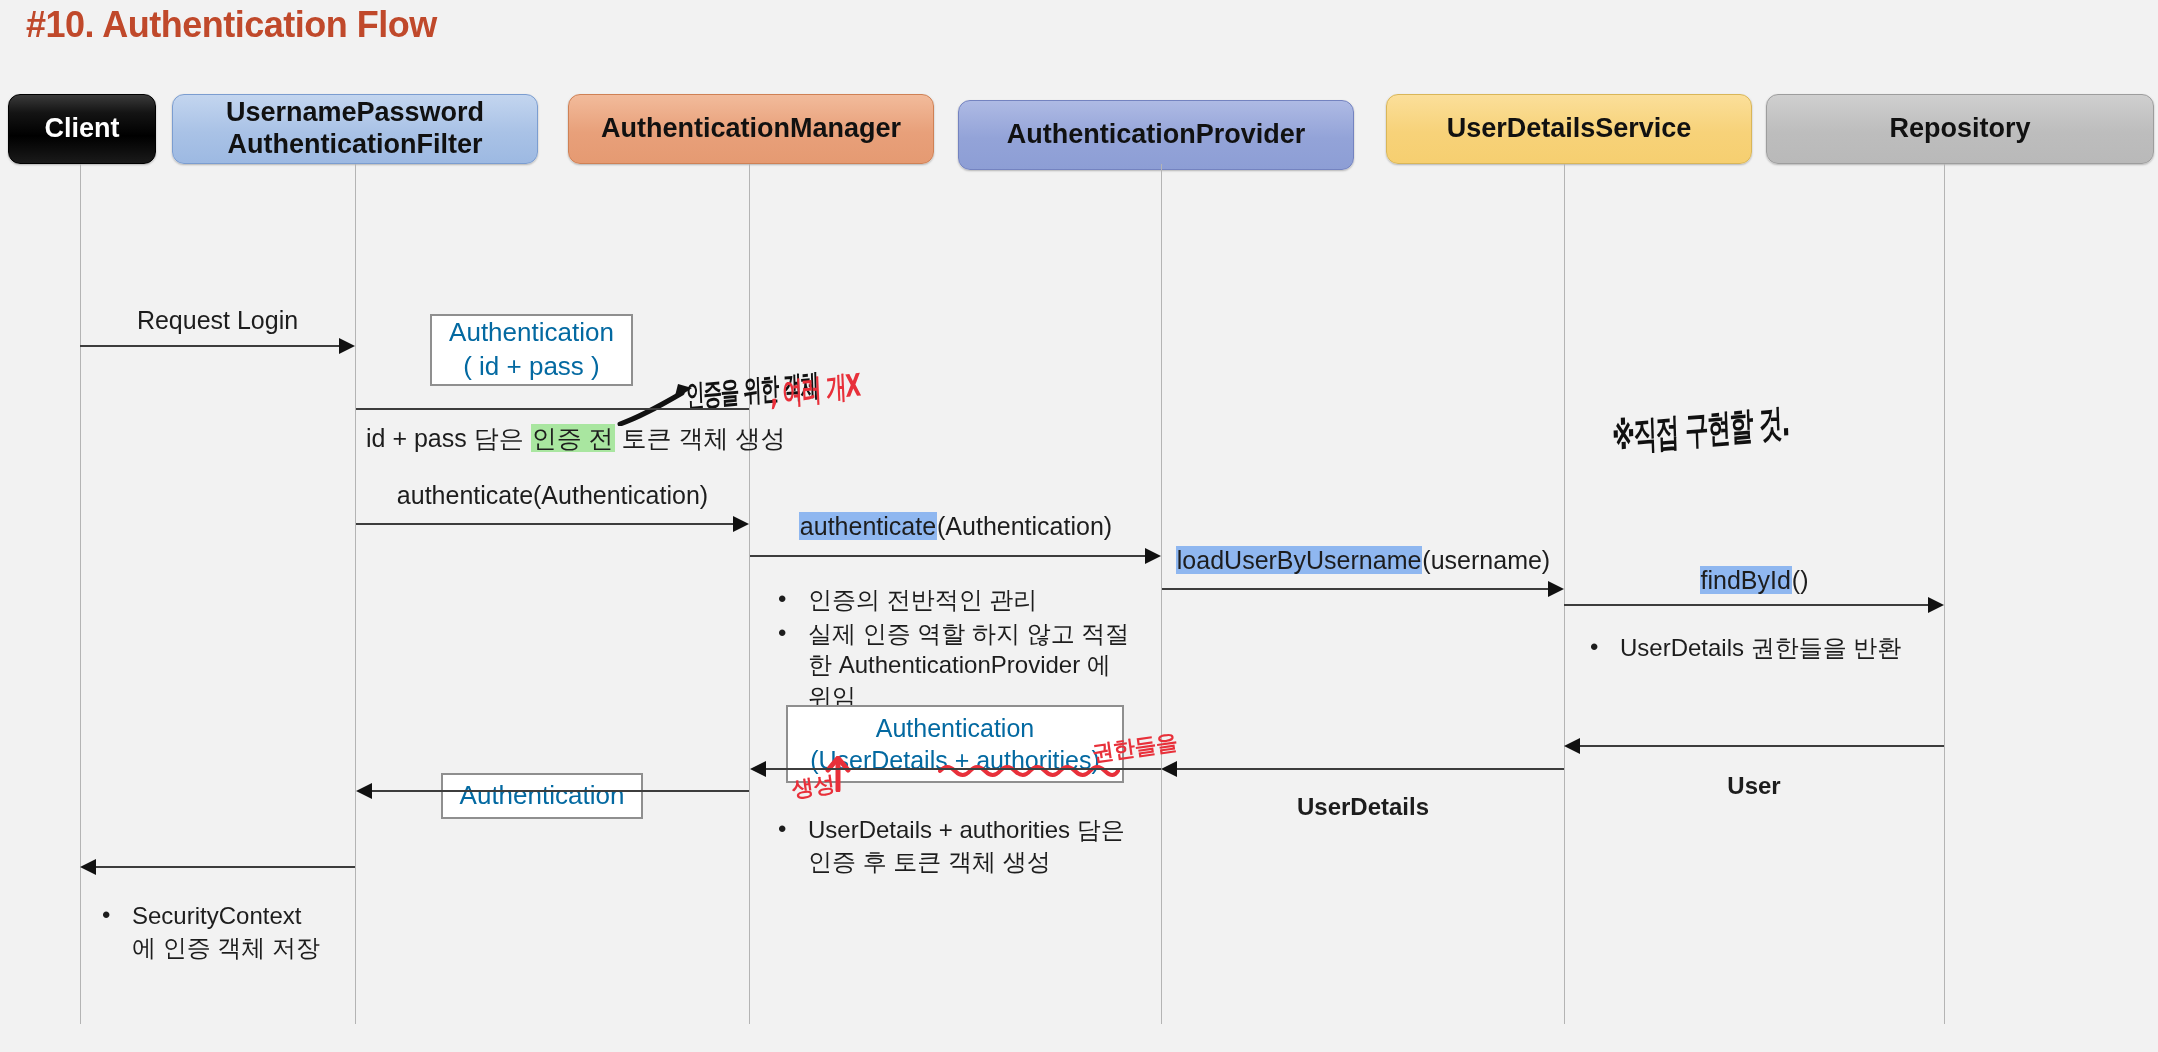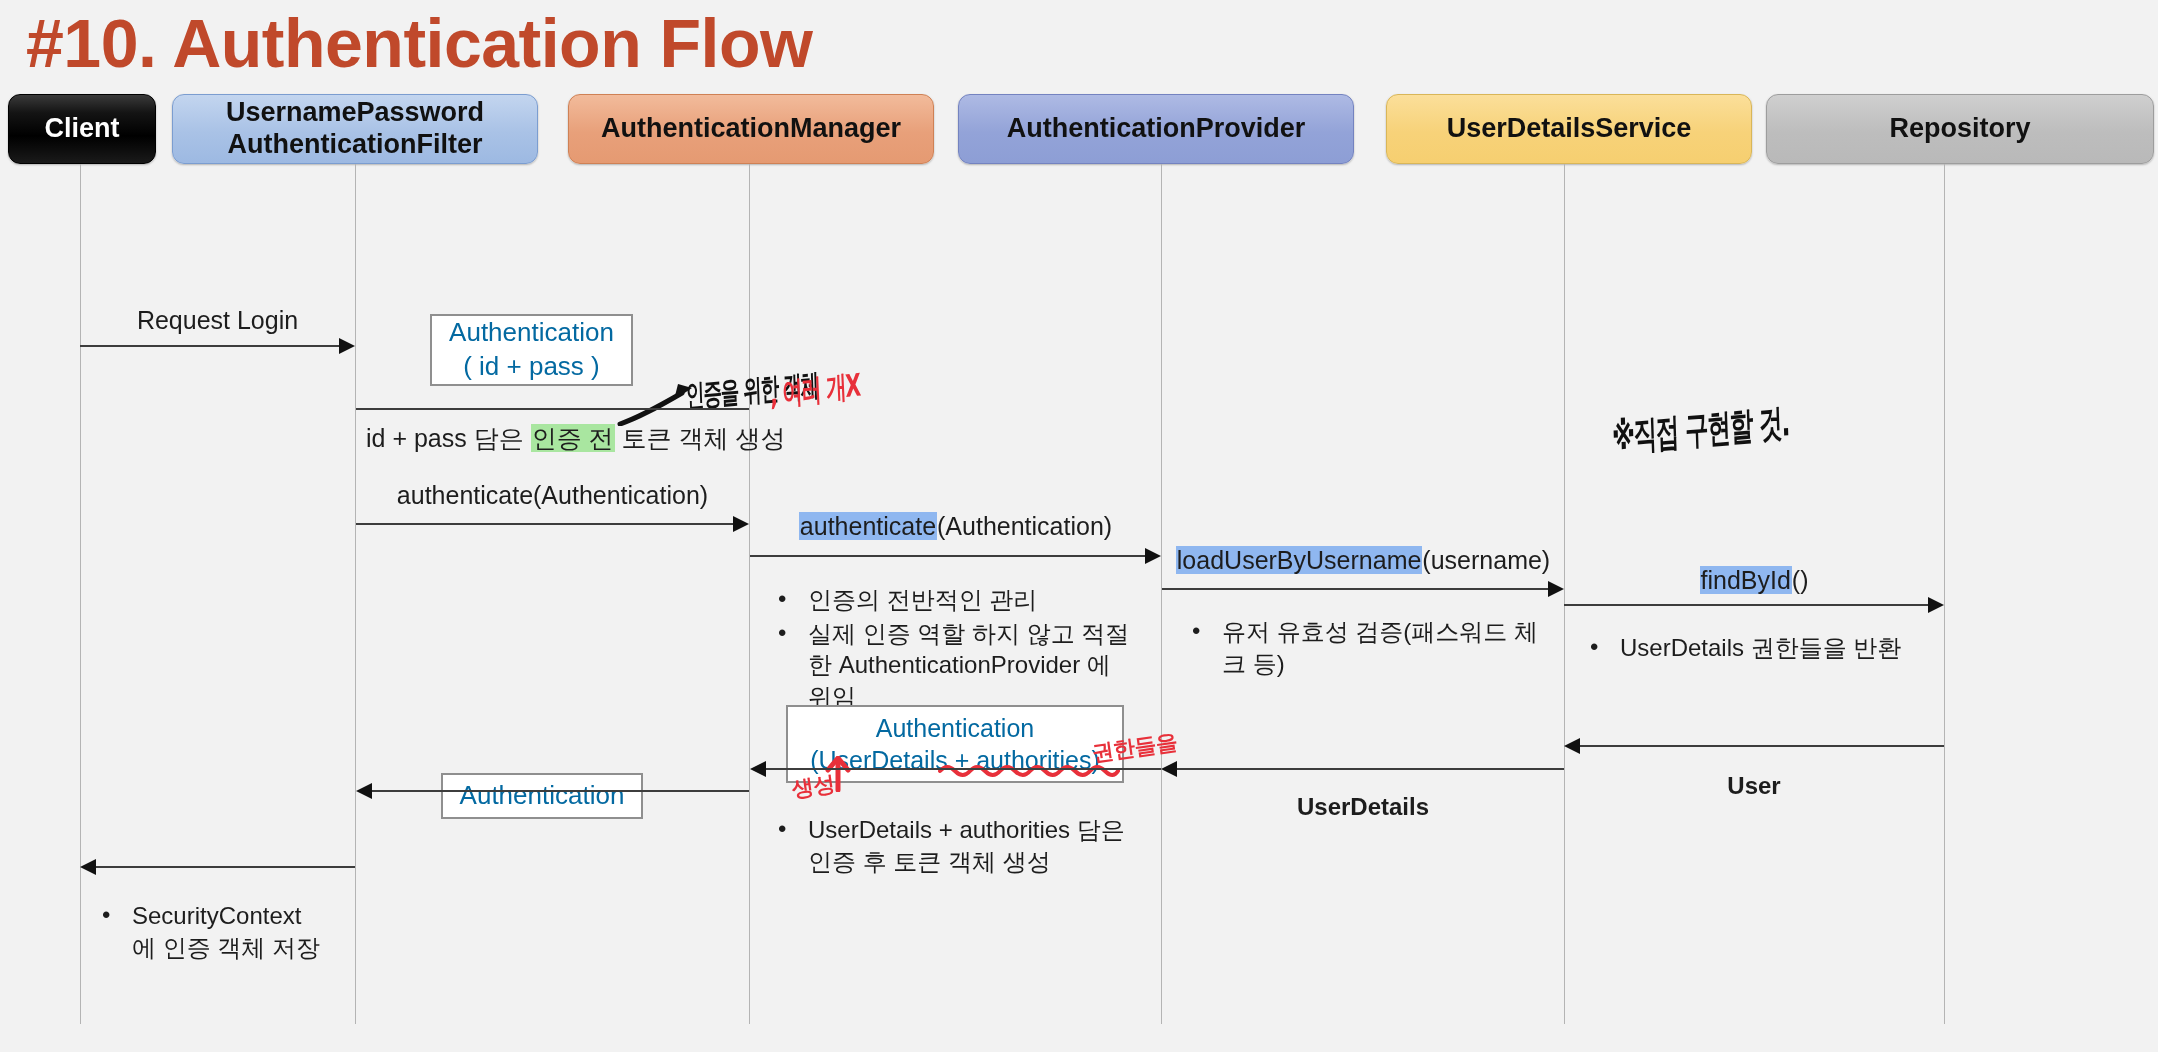--- a/index.html
+++ b/index.html
@@ -14,21 +14,21 @@
     overflow: hidden;
     font-family: "Liberation Sans", "DejaVu Sans", sans-serif;
     background: #f2f2f2;
   }
 
   
   #slide-title {
     position: absolute;
     left: 26px;
     top: 4px;
-    font-size: 68px;
+    font-size: 36px;
     font-weight: bold;
     color: #c0492b;
     letter-spacing: -0.5px;
     white-space: nowrap;
   }
 
   
   .participant {
     position: absolute;
     box-sizing: border-box;
@@ -208,21 +208,21 @@
   <span style="display:block;">
     <span>UsernamePassword</span><br>
     <span>AuthenticationFilter</span>
   </span>
 </div>
 
 <div class="participant p-orange" style="left:568px; top:94px; width:366px; height:70px;">
   <span>AuthenticationManager</span>
 </div>
 
-<div class="participant p-periwinkle" style="left:958px; top:94px; width:396px; height:70px;">
+<div class="participant p-periwinkle" style="left:958px; top:100px; width:396px; height:70px;">
   <span>AuthenticationProvider</span>
 </div>
 
 <div class="participant p-yellow" style="left:1386px; top:94px; width:366px; height:70px;text-align:right;">
   <span>UserDetailsService</span>
 </div>
 
 <div class="participant p-gray" style="left:1766px; top:94px; width:388px; height:70px;">
   <span>Repository</span>
 </div>
@@ -281,21 +281,20 @@
 
 <div class="msg-label" style="left:1162px; top:546px; width:402px;">
   <span class="hl-blue">loadUserByUsername</span><span>(username)</span>
 </div>
 <div class="msg to-right" style="left:1162px; top:588px; width:387px;">
   <span class="head"></span>
 </div>
 
 <div class="bullets" style="left:1180px; top:604px; width:372px;">
   <ul>
-    <li>유저 유효성 검증(패스워드 체크 등)</li>
   </ul>
 </div>
 
 <div class="hand hand-black hand-squish" style="left:1612px; top:412px; font-size:38px;">※직접 구현할 것.</div>
 
 <div class="msg-label" style="left:1564px; top:566px; width:380px;">
   <span class="hl-blue">findById</span><span>()</span>
 </div>
 <div class="msg to-right" style="left:1564px; top:604px; width:365px;">
   <span class="head"></span>

